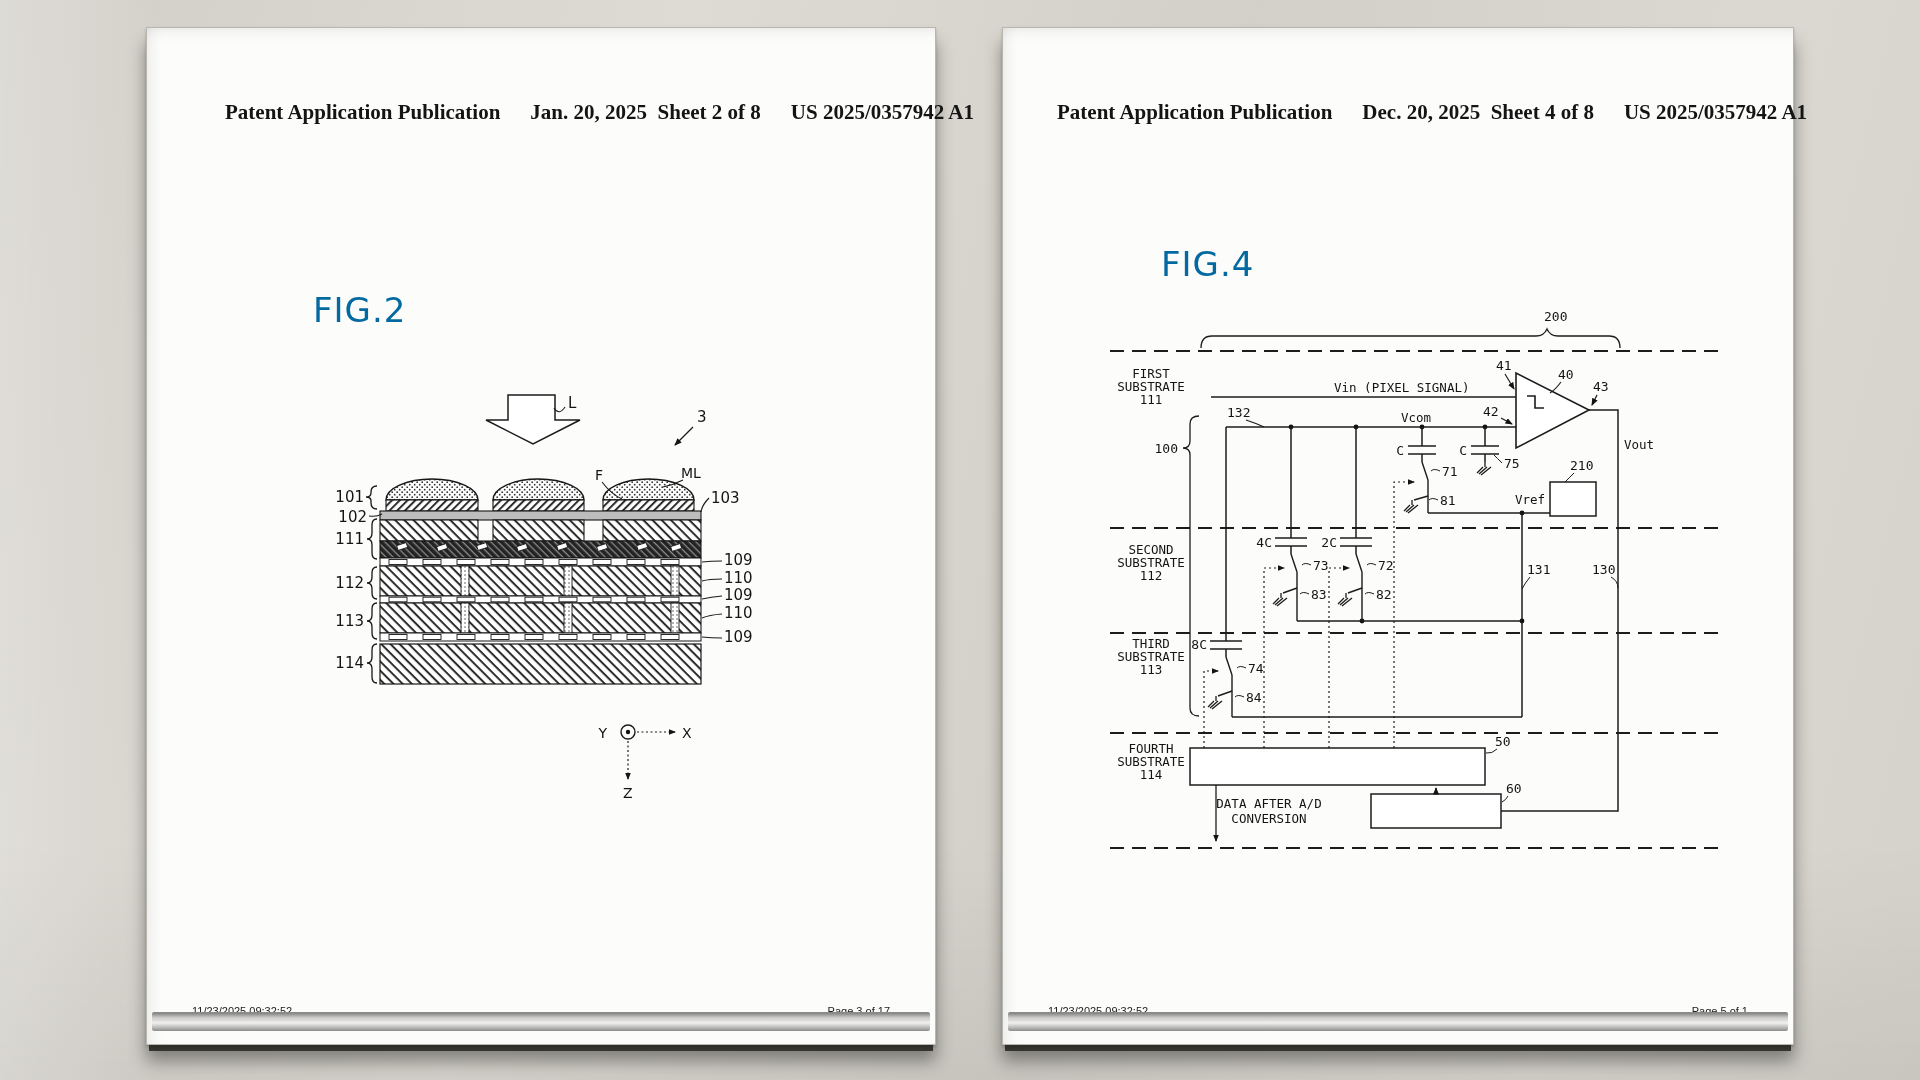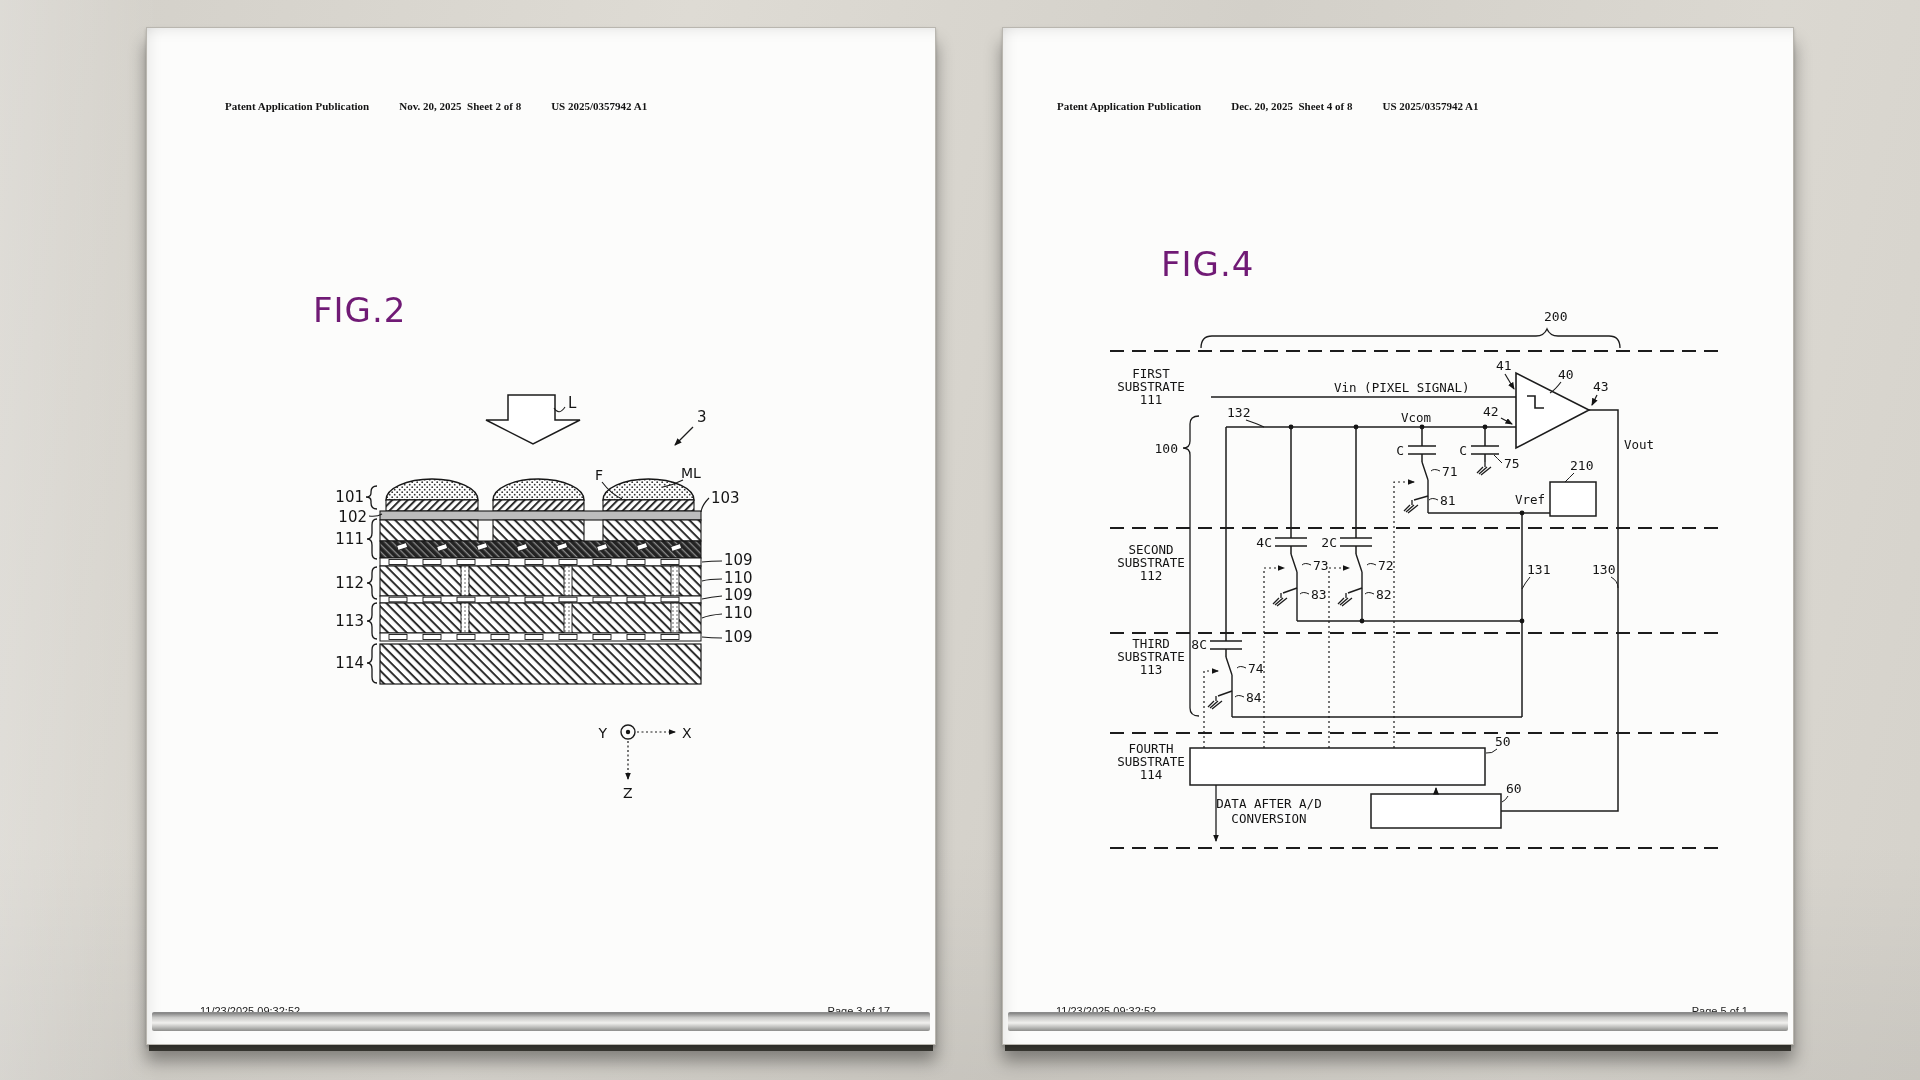--- a/index.html
+++ b/index.html
@@ -8,46 +8,46 @@
   .sheen{position:absolute;pointer-events:none;}
   .sheen.a{left:0;top:840px;width:1920px;height:240px;background:linear-gradient(180deg,rgba(0,0,0,0) 0%,rgba(0,0,0,0.06) 100%);}
   .sheen.b{left:0;top:0;width:160px;height:1080px;background:linear-gradient(90deg,rgba(255,255,255,0.25),rgba(255,255,255,0));}
   .page{position:absolute;top:27px;width:788px;height:1016px;background:#fcfcfb;
     border:1px solid #b9b6af;
     box-shadow:0 2px 3px rgba(0,0,0,.18), 0 9px 0 -3px #35342f, 0 16px 16px rgba(0,0,0,.38),
       inset 10px 0 18px -12px rgba(0,0,0,.14), inset 0 14px 16px -14px rgba(0,0,0,.10);}
   .page.left{left:146px;}
   .page.right{left:1002px;width:790px;}
   .pg-header{position:absolute;top:72px;display:flex;gap:30px;white-space:pre;
-    font-family:"Liberation Serif",serif;font-weight:bold;font-size:11px;color:#141414;}
+    font-family:"Liberation Serif",serif;font-weight:bold;font-size:21px;color:#141414;}
   .page.left .pg-header{left:78px;}
   .page.right .pg-header{left:54px;}
   .fig-title{position:absolute;font-family:"DejaVu Sans",sans-serif;font-size:34px;
-    color:#701a75;letter-spacing:1px;}
+    color:#0369a1;letter-spacing:1px;}
   .page.left .fig-title{left:166px;top:262px;}
   .page.right .fig-title{left:158px;top:216px;}
   .pg-footer{position:absolute;top:977px;left:45px;right:45px;display:flex;
-    justify-content:space-between;font-size:11px;color:#222;margin-left:8px;}
+    justify-content:space-between;font-size:11px;color:#222;}
   .edge-bar{position:absolute;left:5px;right:5px;bottom:13px;height:18px;border-top:1px solid #8a8a8a;
     background:linear-gradient(180deg,#838383 0%,#c9c9c7 25%,#f1f0ee 55%,#bfbfbd 78%,#8d8d8b 100%);
     border-radius:2px;}
   svg{position:absolute;overflow:visible;}
   svg text{font-family:"DejaVu Sans",sans-serif;fill:#141414;}
   .fig4 text{font-family:"DejaVu Sans Mono",monospace;}
 </style>
 </head>
 <body>
 
 <div class="sheen a"></div>
 <div class="sheen b"></div>
 
 <div class="page left">
   <div class="pg-header">
     <span>Patent Application Publication</span>
-    <span>Nov. 20, 2025  Sheet 2 of 8</span>
+    <span>Jan. 20, 2025  Sheet 2 of 8</span>
     <span>US 2025/0357942 A1</span>
   </div>
   <div class="fig-title">FIG.2</div>
 
   <svg class="fig2" style="left:184px;top:353px" width="430" height="440" viewBox="0 0 430 440">
     <defs>
       <pattern id="dots" width="5" height="5" patternUnits="userSpaceOnUse">
         <rect width="5" height="5" fill="#fff"></rect>
           <circle cx="1.2" cy="1.2" r="0.9" fill="#333"></circle>
           <circle cx="3.7" cy="3.7" r="0.9" fill="#333"></circle>

